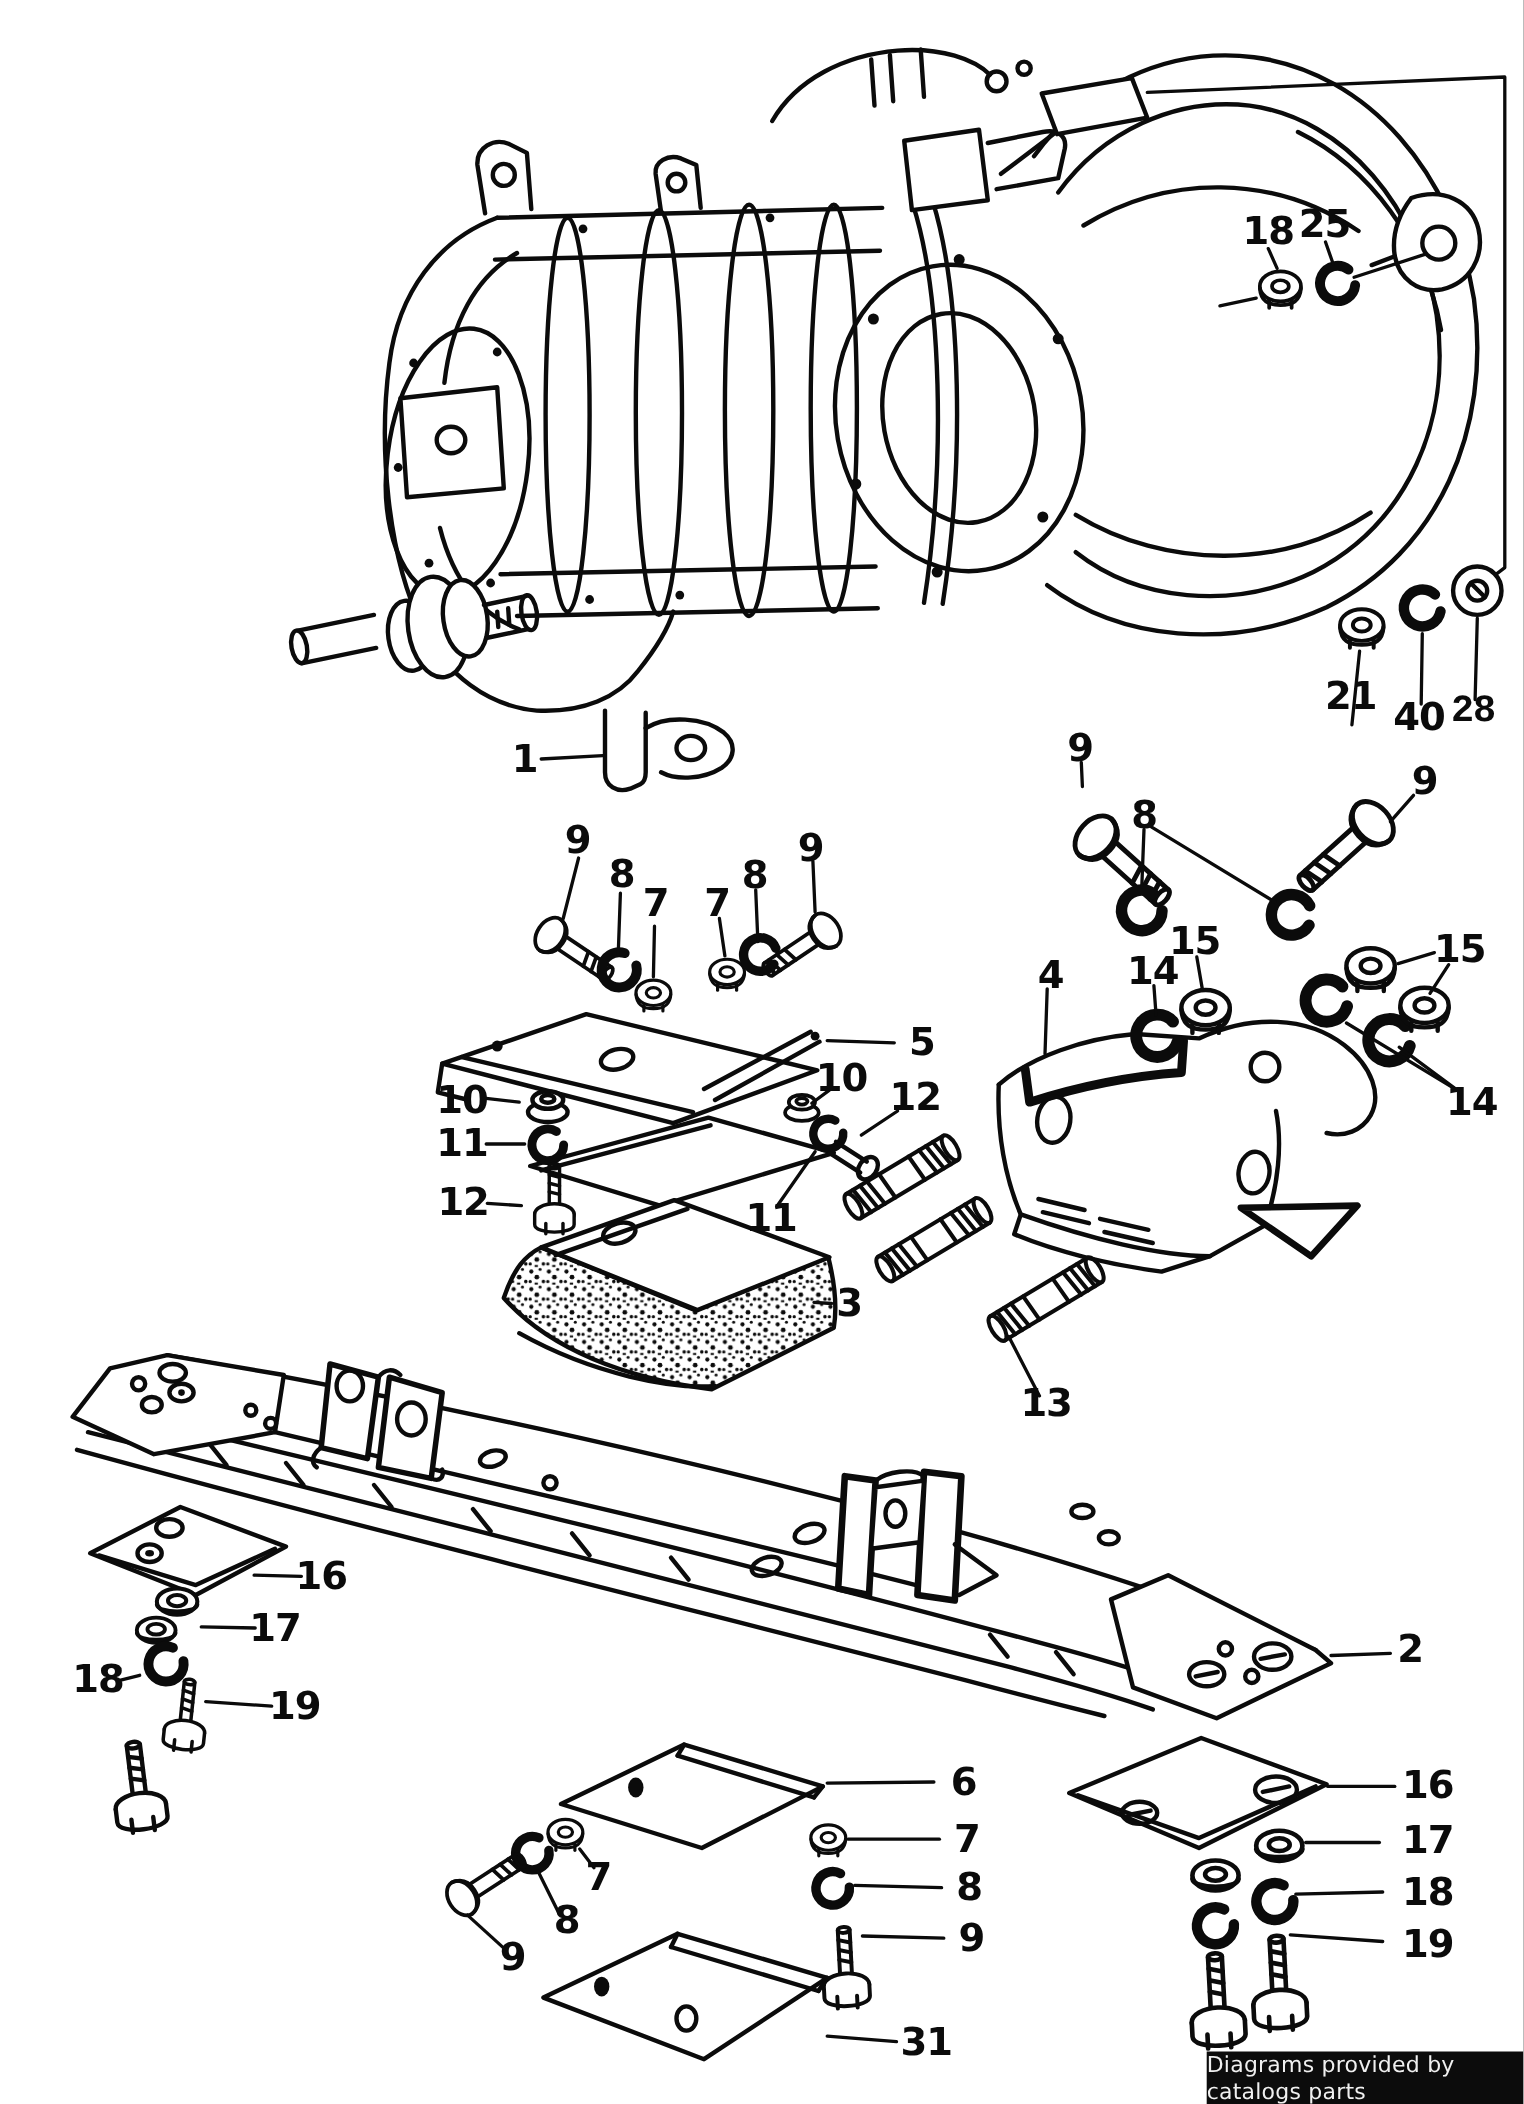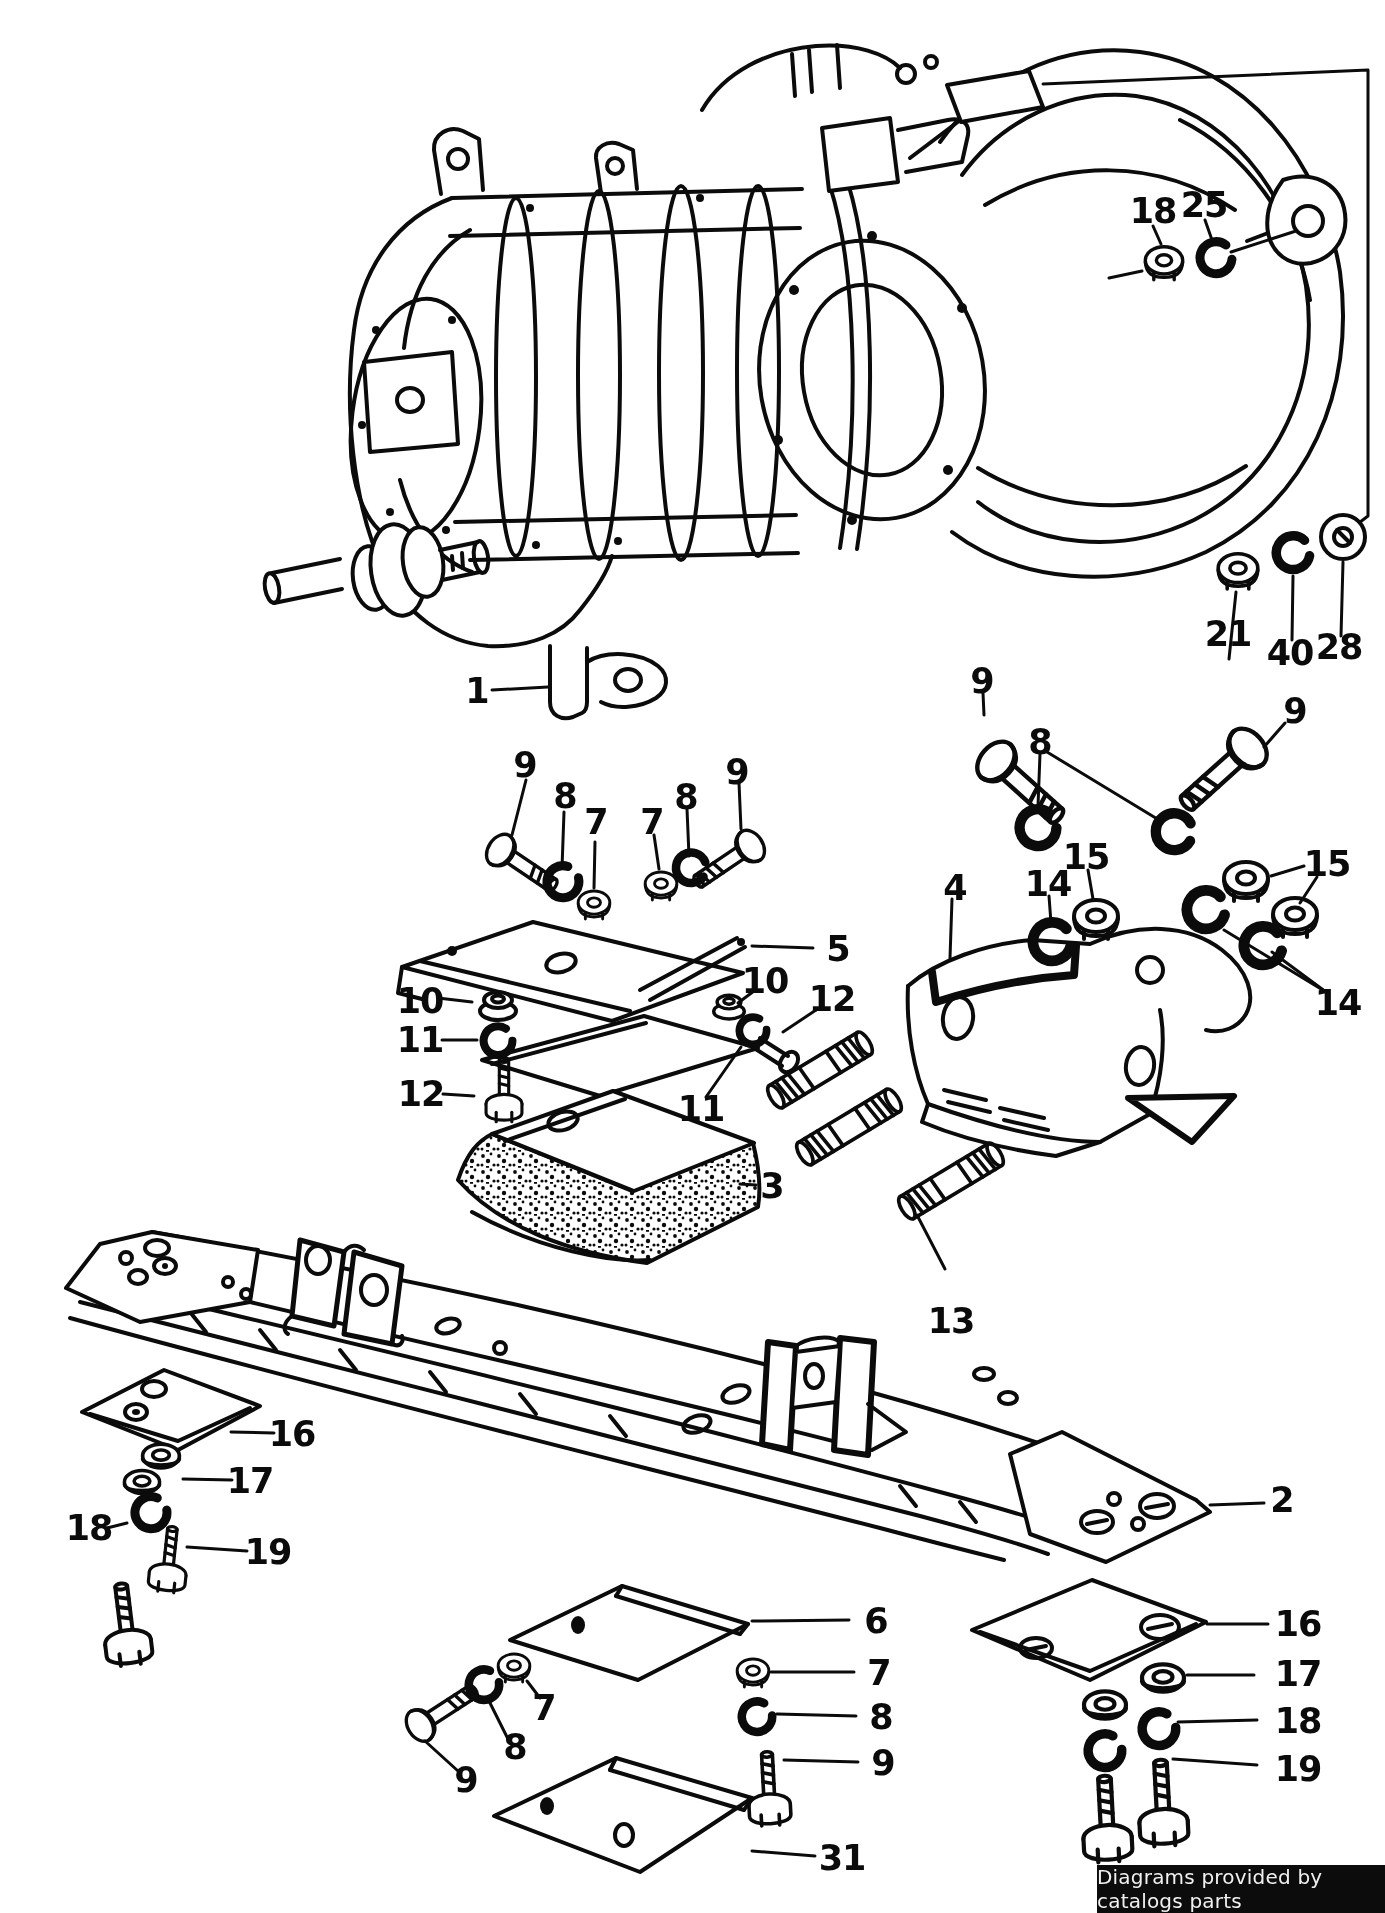--- a/index.html
+++ b/index.html
@@ -464,38 +464,38 @@
       <div class="callout" style="left: 982px; top: 681px;">9</div>
       <div class="callout" style="left: 1295px; top: 711px;">9</div>
       <div class="callout" style="left: 466px; top: 1780px;">9</div>
       <div class="callout" style="left: 883px; top: 1763px;">9</div>
       <div class="callout" style="left: 420px; top: 1001px;">10</div>
       <div class="callout" style="left: 765px; top: 981px;">10</div>
       <div class="callout" style="left: 420px; top: 1040px;">11</div>
       <div class="callout" style="left: 701px; top: 1109px;">11</div>
       <div class="callout" style="left: 421px; top: 1094px;">12</div>
       <div class="callout" style="left: 832px; top: 999px;">12</div>
-      <div class="callout" style="left: 951px; top: 1321px;">13</div>
+      <div class="callout" style="left: 951px; top: 1277px;">13</div>
       <div class="callout" style="left: 1048px; top: 884px;">14</div>
       <div class="callout" style="left: 1338px; top: 1003px;">14</div>
       <div class="callout" style="left: 1086px; top: 857px;">15</div>
       <div class="callout" style="left: 1327px; top: 864px;">15</div>
       <div class="callout" style="left: 292px; top: 1434px;">16</div>
       <div class="callout" style="left: 1298px; top: 1624px;">16</div>
       <div class="callout" style="left: 250px; top: 1481px;">17</div>
       <div class="callout" style="left: 1298px; top: 1674px;">17</div>
       <div class="callout" style="left: 89px; top: 1528px;">18</div>
       <div class="callout" style="left: 1298px; top: 1721px;">18</div>
       <div class="callout" style="left: 268px; top: 1552px;">19</div>
       <div class="callout" style="left: 1298px; top: 1769px;">19</div>
       <div class="callout" style="left: 1290px; top: 653px;">40</div>
       <div class="callout" style="left: 1228px; top: 634px;">21</div>
       <div class="callout" style="left: 1204px; top: 205px;">25</div>
       <div class="callout" style="left: 1153px; top: 211px;">18</div>
       <div class="callout" style="left: 842px; top: 1858px;">31</div>
-      <div class="callout" style="left: 1339px; top: 647px;">28</div>
+      <div class="callout" style="left: 1339px; top: 647px; font-family: Liberation Mono, monospace;">28</div>
     </div>
 
 <div class="footer" title="Diagrams provided by catalogs parts" style="background: rgb(12, 12, 12); color: rgb(240, 240, 240);">
   <span>Diagrams provided by catalogs parts</span>
 </div>
 
 </div>
 
 </body></html>

